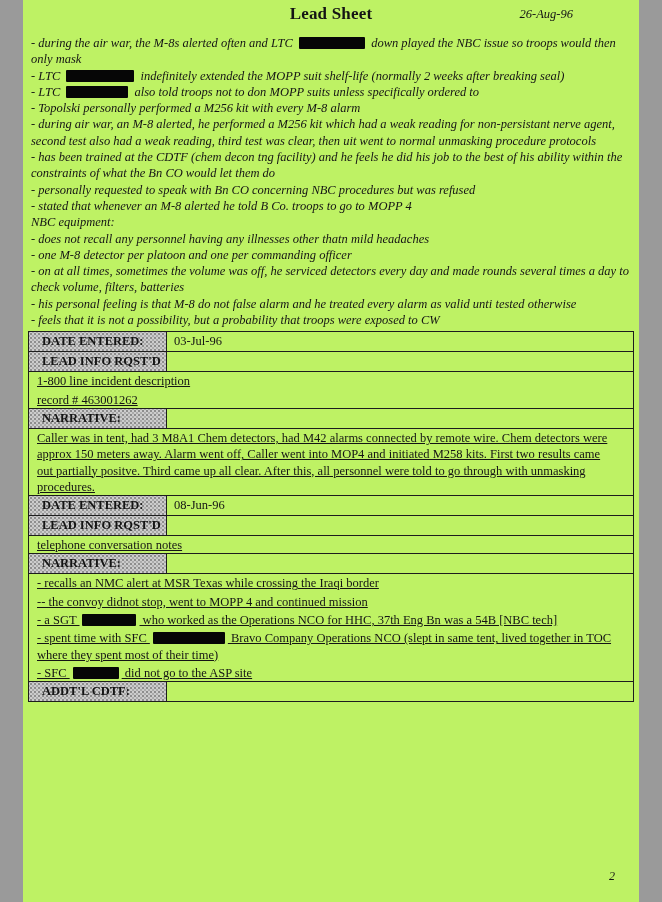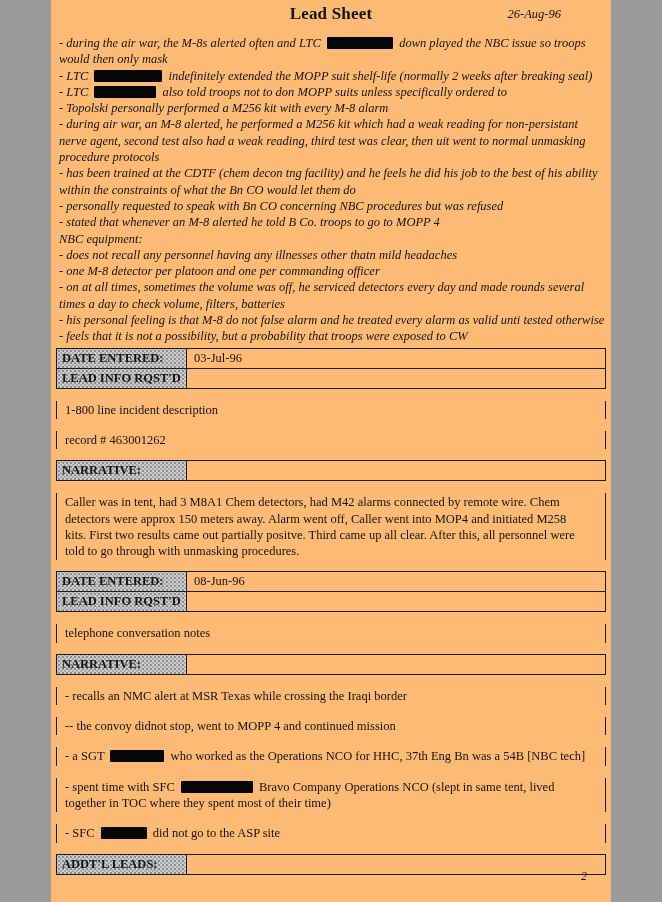--- a/index.html
+++ b/index.html
@@ -1,43 +1,43 @@
 <!DOCTYPE html>
 <html><head>
 <meta charset="utf-8">
 <style>
   html, body { margin:0; padding:0; background:#9a9a9a; }
   .page {
     position:relative;
-    width:560px; height:902px;
+    width:616px; height:902px;
     margin:0 auto;
-    background:#fdba74;
+    background:#bef264;
     font-family:"Liberation Serif", serif;
     font-size:12.5px;
     color:#141414;
     overflow:hidden;
   }
   .header { position:relative; height:28px; padding-top:4px; }
   .title { text-align:center; font-weight:bold; font-size:17px; letter-spacing:0.2px; }
-  .date { position:absolute; right:50px; top:7px; font-style:italic; font-size:12.5px; }
+  .date { position:absolute; right:66px; top:7px; font-style:italic; font-size:12.5px; }
 
   #content { padding-top:3px; }
 
   .para { padding:0 4px 0 8px; line-height:16.3px;font-style:italic; }
-  .tpara { margin:12px 5px; padding:1px 16px 1px 8px; line-height:16.3px;
-           border-left:1px solid #1d1d1d; border-right:1px solid #1d1d1d; }
+  .tpara { margin:0 5px; padding:1px 16px 1px 8px; line-height:16.3px;
+           border-left:1px solid #1d1d1d; border-right:1px solid #1d1d1d;text-decoration:underline; }
 
   .trow { display:flex; align-items:stretch; margin:-1px 5px 0 5px;
           border:1px solid #1d1d1d; min-height:19px; }
   .trow.first { margin-top:3px; }
   .tlabel {
     flex:0 0 124px; width:124px;
     border-right:1px solid #1d1d1d;
     font-weight:bold;
-    padding:2px 0 1px 5px;
+    padding:2px 0 1px 13px;
     background-color:#cccccc;
     background-image:
       radial-gradient(circle, #8d8d8d 0.8px, rgba(0,0,0,0) 0.9px),
       radial-gradient(circle, #aaaaaa 0.8px, rgba(0,0,0,0) 0.9px);
     background-size:4px 4px, 4px 4px;
     background-position:0 0, 2px 2px;
   }
   .tvalue { padding:2px 4px 1px 7px; }
 
   .redact { display:inline-block; height:12px; background:#060606;
@@ -95,18 +95,18 @@
       <div class="trow">
         <div class="tlabel">NARRATIVE:</div>
         <div class="tvalue"></div>
       </div>
       <div class="tpara"><span>- recalls an NMC alert at MSR Texas while crossing the Iraqi border</span></div>
       <div class="tpara"><span>-- the convoy didnot stop, went to MOPP 4 and continued mission</span></div>
       <div class="tpara"><span>- a SGT </span><span class="redact" style="width: 54px;"></span><span> who worked as the Operations NCO for HHC, 37th Eng Bn was a 54B [NBC tech]</span></div>
       <div class="tpara"><span>- spent time with SFC </span><span class="redact" style="width: 72px;"></span><span> Bravo Company Operations NCO (slept in same tent, lived together in TOC where they spent most of their time)</span></div>
       <div class="tpara"><span>- SFC </span><span class="redact" style="width: 46px;"></span><span> did not go to the ASP site</span></div>
       <div class="trow">
-        <div class="tlabel">ADDT'L LEADS:</div>
+        <div class="tlabel">ADDT'L CDTF:</div>
         <div class="tvalue"></div>
       </div>
     </div>
   <div class="pageno">2</div>
 </div>
 
 </body></html>

